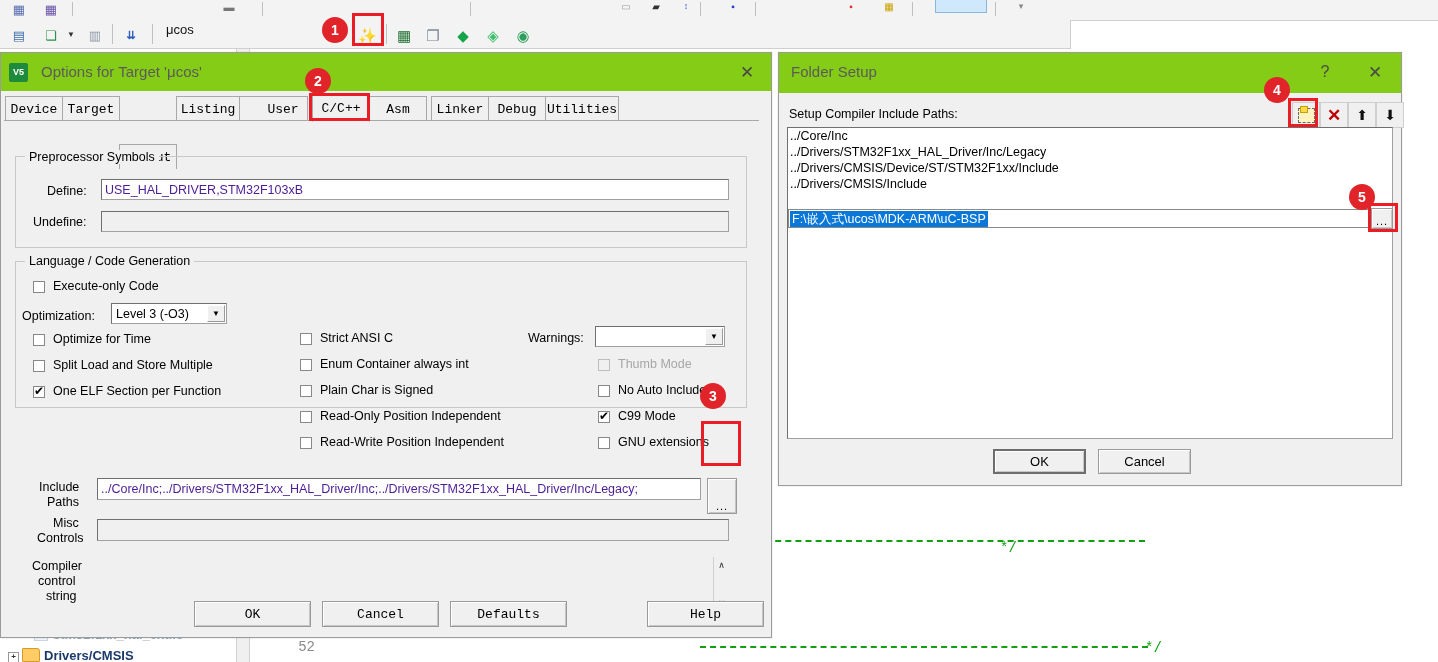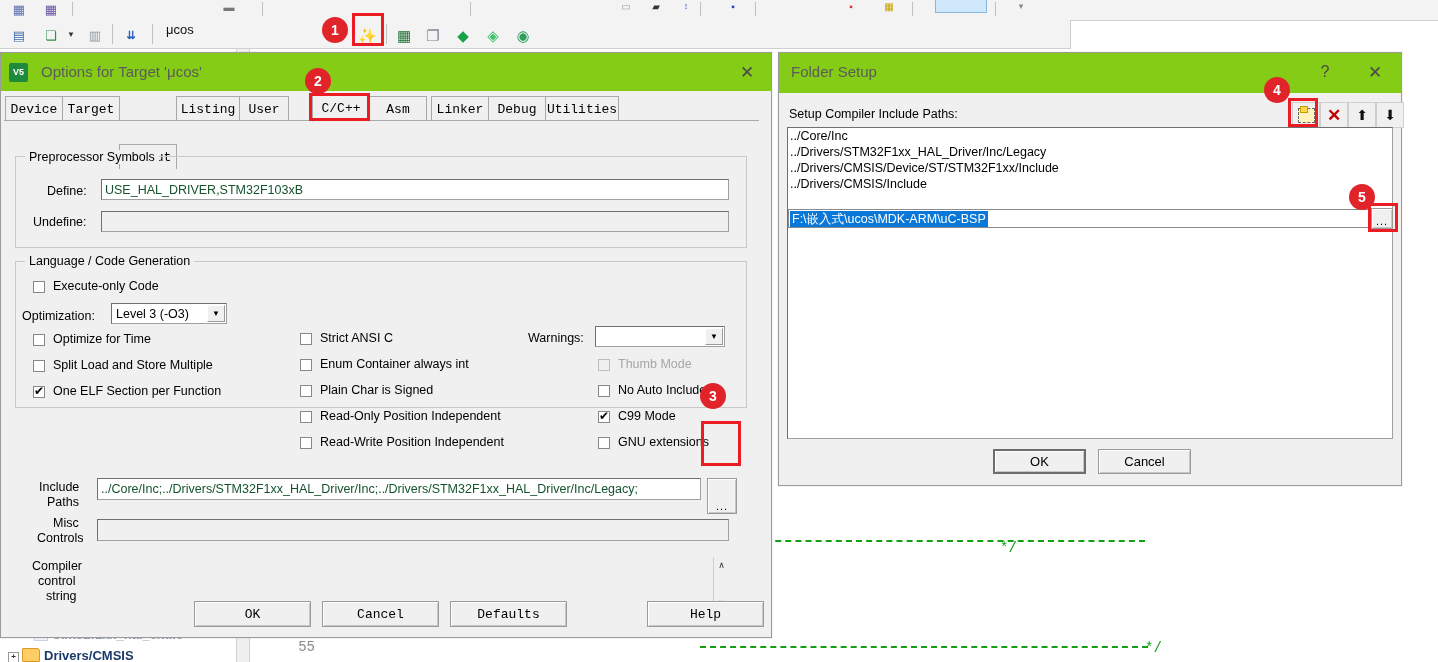--- a/index.html
+++ b/index.html
@@ -44,21 +44,21 @@
     font-family:"Liberation Mono", monospace;font-size:13px;color:#000;display:flex;align-items:center;justify-content:center;cursor:default;}
   .tab.sel{background:#f0f0f0;height:26px;top:-2px;border-bottom:1px solid #f0f0f0;z-index:3;font-size:13px;}
   .tabline{position:absolute;left:3px;top:67px;width:755px;height:1px;background:#a8a8a8;}
 
   
   .grp{position:absolute;border:1px solid #c8c8c8;}
   .grp-lbl{position:absolute;background:#f0f0f0;padding:0 4px;font-size:12.5px;color:#000;}
 
   .lbl{position:absolute;font-size:12.5px;color:#000;white-space:nowrap;}
   .inp{position:absolute;background:#fff;border:1px solid #a0a0a0;border-top-color:#6f6f6f;border-left-color:#6f6f6f;
-    font-size:12.5px;color:#14532d;padding:1px 3px;box-sizing:border-box;display:flex;align-items:center;overflow:hidden;white-space:nowrap;}
+    font-size:12.5px;color:#4c1d95;padding:1px 3px;box-sizing:border-box;display:flex;align-items:center;overflow:hidden;white-space:nowrap;}
   .inp.ro{background:#f0f0f0;}
   .cb{position:absolute;width:12px;height:12px;background:#fff;border:1px solid #888;box-sizing:border-box;}
   .cb.on::after{content:"✔";position:absolute;left:0px;top:-3px;font-size:12px;color:#000;}
   .cb.dis{background:#f0f0f0;border-color:#bdbdbd;}
   .cbl{position:absolute;font-size:12.5px;color:#000;white-space:nowrap;}
   .cbl.dis{color:#a6a6a6;}
   .combo{position:absolute;background:#fff;border:1px solid #a0a0a0;border-top-color:#6f6f6f;border-left-color:#6f6f6f;
     box-sizing:border-box;font-size:12.5px;display:flex;align-items:center;padding-left:4px;}
   .combo .arw{position:absolute;right:1px;top:1px;bottom:1px;width:16px;background:#f0f0f0;border:1px solid #fff;
     border-right-color:#9a9a9a;border-bottom-color:#9a9a9a;display:flex;align-items:center;justify-content:center;font-size:8px;}
@@ -138,21 +138,21 @@
   <div class="tb-icon" style="left:422px;top:24px;color:#7d8894;font-size:15px;">❐</div>
   <div class="tb-icon" style="left:452px;top:24px;color:#16a34a;font-size:15px;">◆</div>
   <div class="tb-icon" style="left:482px;top:24px;color:#3fbf6b;font-size:15px;">◈</div>
   <div class="tb-icon" style="left:512px;top:24px;color:#2e9e5b;font-size:15px;">◉</div>
 
   <div class="editor-area"></div>
   <div class="vsplit">
       <i></i>
     </div>
 
-  <div class="ln" style="left:275px;top:639px;">55</div>
+  <div class="ln" style="left:275px;top:639px;">52</div>
 
   <div class="code-line cmt" style="left:1000px;top:540px;">*/</div>
   <div class="code-line cmt" style="left:755px;top:540px;border-top:2px dashed #12a012;width:390px;height:0;"></div>
   <div class="code-line cmt" style="left:1145px;top:640px;">*/</div>
   <div class="code-line cmt" style="left:700px;top:646px;border-top:2px dashed #12a012;width:448px;height:0;"></div>
 
   <div class="tree-row" style="left:34px;top:626px;opacity:.45;">
     <span class="file-ic"></span><span>stm32f1xx_hal_exti.c</span>
   </div>
   <div class="tree-row" style="left:8px;top:648px;">
@@ -166,21 +166,21 @@
     <div class="keil-ico">V5</div>
     <div class="t">Options for Target 'μcos'</div>
     <div class="dlg-close" style="right:6px;">✕</div>
   </div>
 
   <div class="tabbar">
     <div class="tab" style="left:3px;width:56px;">Device</div>
     <div class="tab" style="left:60px;width:56px;">Target</div>
     <div class="tab" style="left:117px;width:56px;margin-top:48px;">Output</div>
     <div class="tab" style="left:174px;width:62px;">Listing</div>
-    <div class="tab" style="left:237px;width:48px;">User</div>
+    <div class="tab" style="left:237px;width:48px;padding-left:19px;">User</div>
     <div class="tab sel" style="left:310px;width:56px;">C/C++</div>
     <div class="tab" style="left:367px;width:56px;">Asm</div>
     <div class="tab" style="left:429px;width:56px;">Linker</div>
     <div class="tab" style="left:486px;width:56px;">Debug</div>
     <div class="tab" style="left:543px;width:72px;">Utilities</div>
   </div>
   <div class="tabline"></div>
 
   <div class="grp" style="left:14px;top:103px;width:730px;height:90px;"></div>
   <div class="grp-lbl" style="left:24px;top:97px;">Preprocessor Symbols</div>

